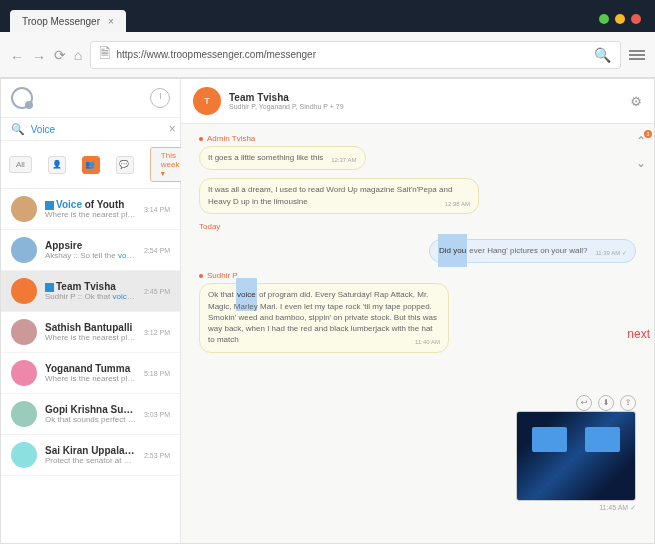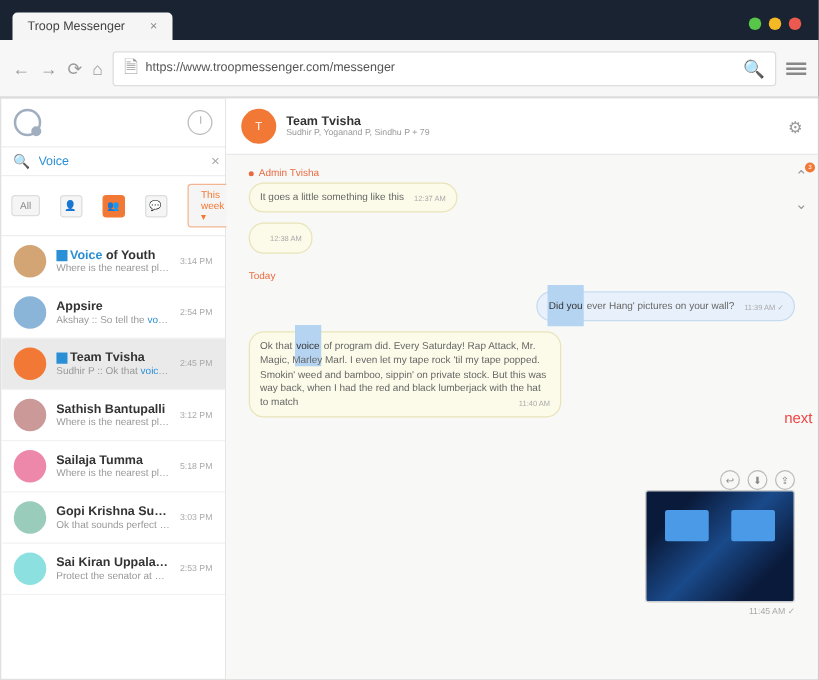--- a/index.html
+++ b/index.html
@@ -2,21 +2,21 @@
 <html><head>
 <meta charset="utf-8">
 <style>
 *{box-sizing:border-box;margin:0;padding:0;font-family:Arial,Helvetica,sans-serif}
 body{background:#1a2332;width:655px;height:544px;overflow:hidden}
 .window{position:relative;width:100%;height:100%}
 .mac-dots{position:absolute;top:14px;right:14px;display:flex;gap:6px}
 .dot{width:10px;height:10px;border-radius:50%}
 .dot-g{background:#58c648}.dot-y{background:#f4b925}.dot-r{background:#ec5a4f}
 .tab-bar{position:absolute;top:10px;left:10px;display:flex}
-.tab{background:#f5f5f5;padding:6px 12px;border-radius:4px 4px 0 0;font-size:10px;color:#444;display:flex;align-items:center;gap:20px}
+.tab{background:#f5f5f5;padding:6px 12px;border-radius:4px 4px 0 0;font-size:10px;color:#444;display:flex;align-items:center;gap:8px}
 .tab-close{color:#888;cursor:pointer}
 .browser-bar{position:absolute;top:32px;left:0;right:0;height:46px;background:#f7f7f7;display:flex;align-items:center;padding:0 10px;gap:8px;border-bottom:1px solid #ddd}
 .nav-icon{color:#999;font-size:14px;cursor:pointer}
 .url-bar{flex:1;background:#fff;border:1px solid #ddd;border-radius:3px;height:28px;display:flex;align-items:center;padding:0 8px;gap:6px}
 .url-text{font-size:10px;color:#555;flex:1}
 .search-icon{color:#888;font-size:14px}
 .hamburger{width:16px;display:flex;flex-direction:column;gap:2px;cursor:pointer}
 .hamburger span{height:2px;background:#888}
 .app{position:absolute;top:78px;left:0;right:0;bottom:0;display:flex;background:#fff;border:1px solid #e0e0e0}
 .sidebar{width:180px;border-right:1px solid #e5e5e5;display:flex;flex-direction:column}
@@ -153,21 +153,21 @@
             <div class="avatar" style="background:#c99"></div>
             <div class="chat-body">
               <div class="chat-name">Sathish Bantupalli</div>
               <div class="chat-prev">Where is the nearest place to ...</div>
             </div>
             <div class="chat-time">3:12 PM</div>
           </div>
           <div class="chat">
             <div class="avatar" style="background:#e8a"></div>
             <div class="chat-body">
-              <div class="chat-name">Sailaja Tumma</div>
+              <div class="chat-name">Yoganand Tumma</div>
               <div class="chat-prev">Where is the nearest place to ...</div>
             </div>
             <div class="chat-time">5:18 PM</div>
           </div>
           <div class="chat">
             <div class="avatar" style="background:#9cb"></div>
             <div class="chat-body">
               <div class="chat-name">Gopi Krishna Sudhana</div>
               <div class="chat-prev">Ok that sounds perfect 👍</div>
             </div>
@@ -197,28 +197,29 @@
         <div class="scroll-arrows">
           <div class="arrow">⌃<div class="badge">3</div></div>
           <div class="arrow">⌄</div>
         </div>
 
         <div class="msg-block">
           <div class="sender"><span class="dot-p"></span><span>Admin Tvisha</span></div>
           <div class="bubble"><span>It goes a little something like this</span><span class="ts">12:37 AM</span></div>
         </div>
         <div class="msg-block">
-          <div class="bubble"><span class="ts">12:38 AM</span></div>
+          <div class="bubble"><span>It was all a dream, I used to read Word Up magazine Salt'n'Pepa and Heavy D up in the limousine</span><span class="ts">12:38 AM</span></div>
         </div>
         <div class="date-div">Today</div>
         <div class="msg-block">
             <div class="bubble bubble-right"><span class="hl">Did you</span><span> ever Hang' pictures on your wall?</span><span class="ts">11:39 AM ✓</span></div>
             <div class="clear"></div>
           </div>
         <div class="msg-block">
+          <div class="sender"><span class="dot-p"></span><span>Sudhir P</span></div>
           <div class="bubble" style="max-width:250px"><span>Ok that </span><span class="hl">voice</span><span> of program did. Every Saturday! Rap Attack, Mr. Magic, Marley Marl. I even let my tape rock 'til my tape popped. Smokin' weed and bamboo, sippin' on private stock. But this was way back, when I had the red and black lumberjack with the hat to match</span><span class="ts">11:40 AM</span></div>
         </div>
         <div class="image-msg">
           <div class="img-actions">
             <div class="img-act">↩</div>
             <div class="img-act">⬇</div>
             <div class="img-act">⇪</div>
           </div>
           <div class="img-box"></div>
           <div class="img-ts">11:45 AM ✓</div>

